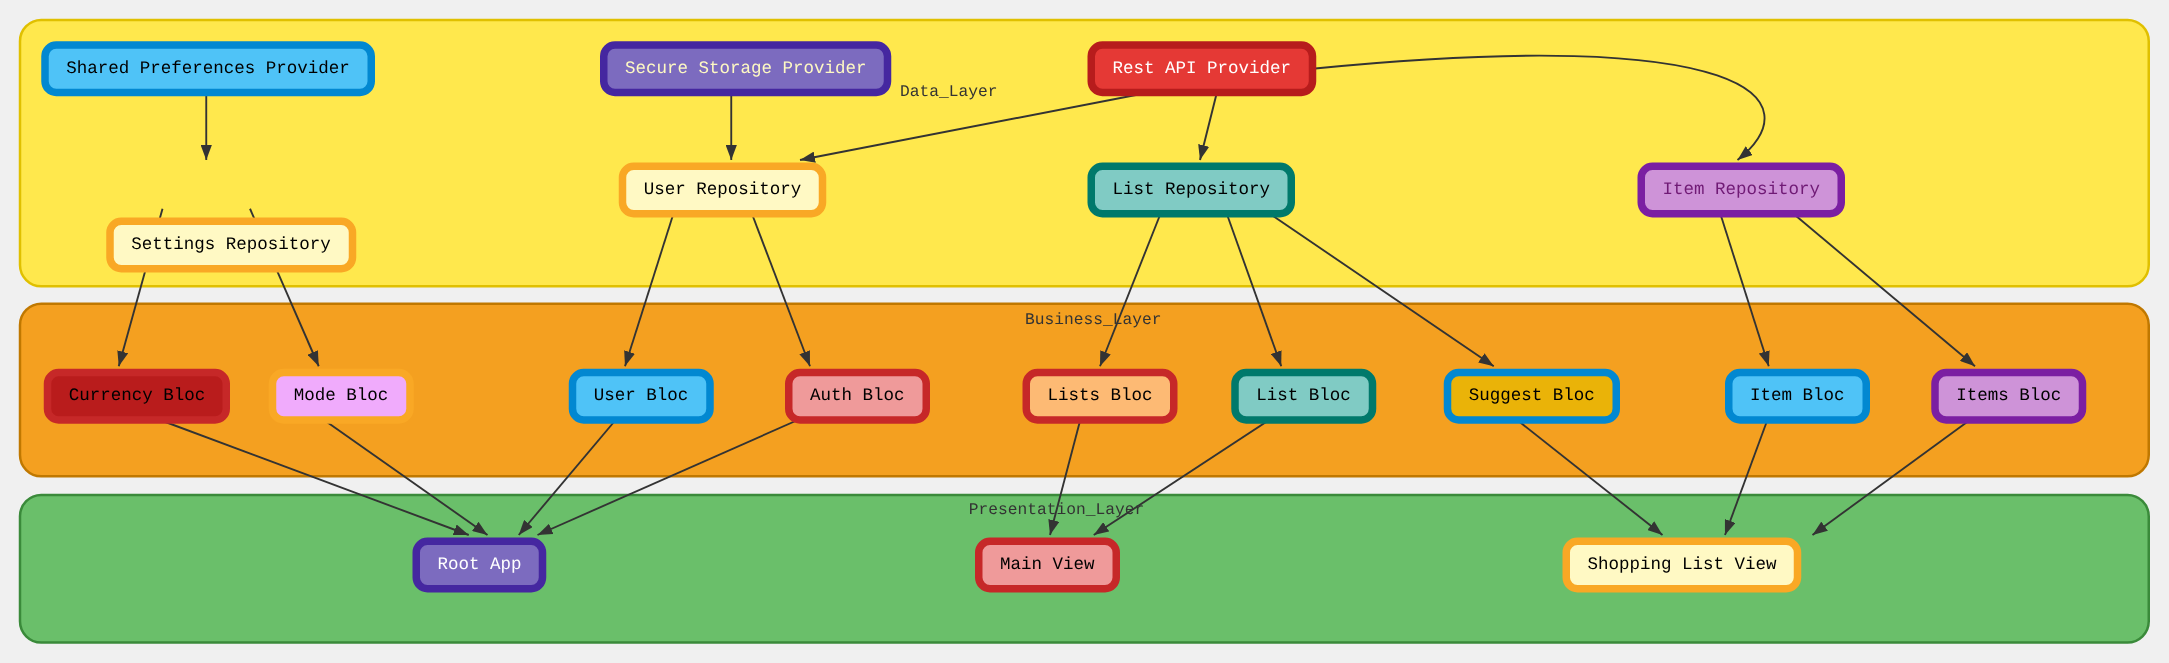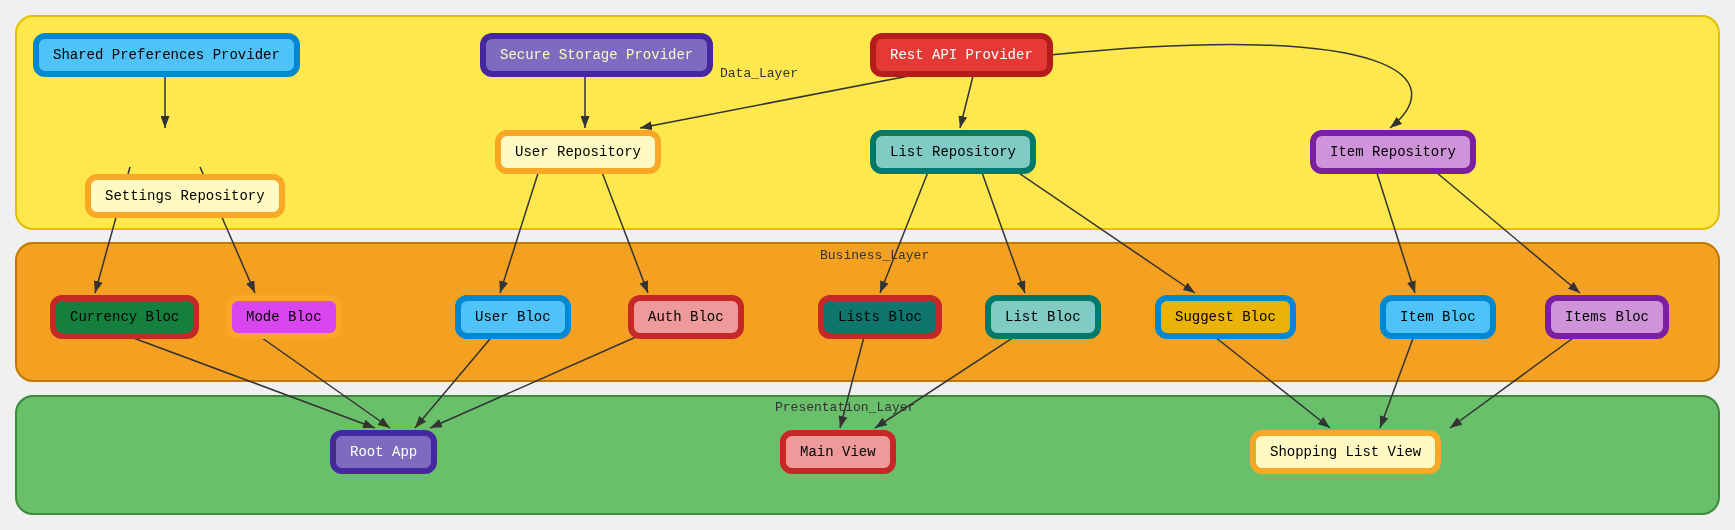--- a/index.html
+++ b/index.html
@@ -69,27 +69,27 @@
       z-index: 20;
     }
     
     .shared-pref { background: #4fc3f7; border-color: #0288d1; color: #000; top: 33px; left: 33px; }
     .secure-storage { background: #7c6bbf; border-color: #4527a0; color: #fef9c3; top: 33px; left: 480px; }
     .rest-api { background: #e53935; border-color: #b71c1c; color: #fff; top: 33px; left: 870px; }
     
     .settings-repo { background: #fff9c4; border-color: #f9a825; color: #000; top: 130px; left: 85px; margin-top: 44px; }
     .user-repo { background: #fff9c4; border-color: #f9a825; color: #000; top: 130px; left: 495px; }
     .list-repo { background: #80cbc4; border-color: #00796b; color: #000; top: 130px; left: 870px; }
-    .item-repo { background: #ce93d8; border-color: #7b1fa2; color: #000000; top: 130px; left: 1310px; }
+    .item-repo { background: #ce93d8; border-color: #7b1fa2; color: #701a75; top: 130px; left: 1310px; }
     
-    .currency-bloc { background: #15803d; border-color: #c62828; color: #000; top: 295px; left: 50px; }
-    .mode-bloc { background: #d946ef; border-color: #f9a825; color: #000; top: 295px; left: 226px; }
+    .currency-bloc { background: #b91c1c; border-color: #c62828; color: #000; top: 295px; left: 35px; }
+    .mode-bloc { background: #f0abfc; border-color: #f9a825; color: #000; top: 295px; left: 215px; }
     .user-bloc { background: #4fc3f7; border-color: #0288d1; color: #000; top: 295px; left: 455px; }
     .auth-bloc { background: #ef9a9a; border-color: #c62828; color: #000; top: 295px; left: 608px; margin-left: 20px; }
-    .lists-bloc { background: #0f766e; border-color: #c62828; color: #000; top: 295px; left: 818px; }
+    .lists-bloc { background: #fdba74; border-color: #c62828; color: #000; top: 295px; left: 818px; }
     .list-bloc { background: #80cbc4; border-color: #00796b; color: #000; top: 295px; left: 985px; }
     .suggest-bloc { background: #eab308; border-color: #0288d1; color: #000; top: 295px; left: 1155px; }
     .item-bloc { background: #4fc3f7; border-color: #0288d1; color: #000; top: 295px; left: 1380px; }
     .items-bloc { background: #ce93d8; border-color: #7b1fa2; color: #000; top: 295px; left: 1545px; }
     
     .root-app { background: #7c6bbf; border-color: #4527a0; color: #fff; top: 430px; left: 330px; }
     .main-view { background: #ef9a9a; border-color: #c62828; color: #000; top: 430px; left: 780px; }
     .shopping-list-view { background: #fff9c4; border-color: #f9a825; color: #000; top: 430px; left: 1250px; }
   </style>
 </head>

